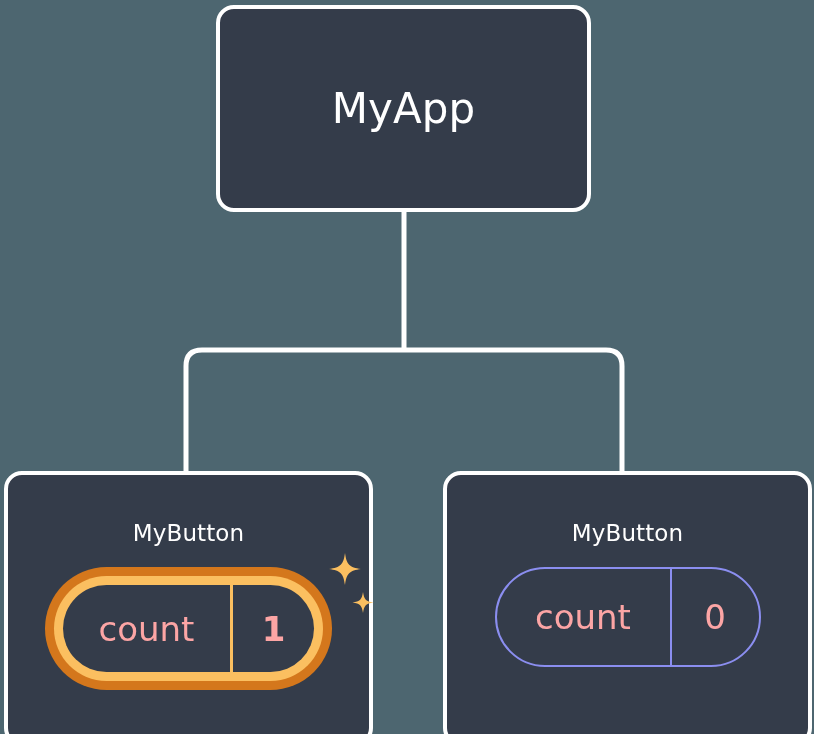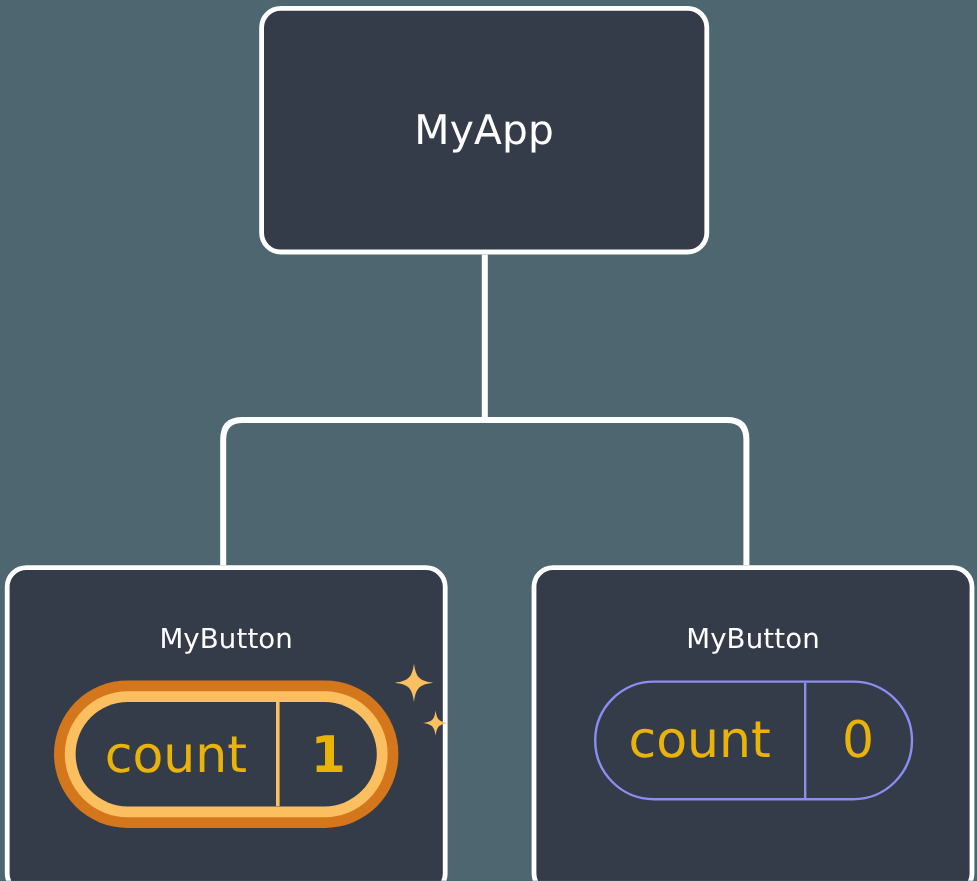--- a/index.html
+++ b/index.html
@@ -57,21 +57,21 @@
   }
 
   #node-root {
     left: 216px;
     top: 5px;
     width: 375px;
     height: 207px;
     justify-content: center;
   }
   #node-root .node-title {
-    font-size: 34px;
+    font-size: 42px;
   }
 
   #node-child-left {
     left: 4px;
     top: 471px;
     width: 369px;
     height: 275px;
     justify-content: flex-start;
     padding-top: 47px;
   }
@@ -99,22 +99,22 @@
     border-radius: 999px;
     background: #343c4a;
     overflow: hidden;
   }
 
   .pill-key,
   .pill-val {
     display: flex;
     align-items: center;
     justify-content: center;
-    color: #eab308;
-    font-size: 42px;
+    color: #fca5a5;
+    font-size: 34px;
     line-height: 1;
     white-space: nowrap;
   }
 
   .pill-val {
     font-weight: 700;
   }
 
   
   .pill.plain {

